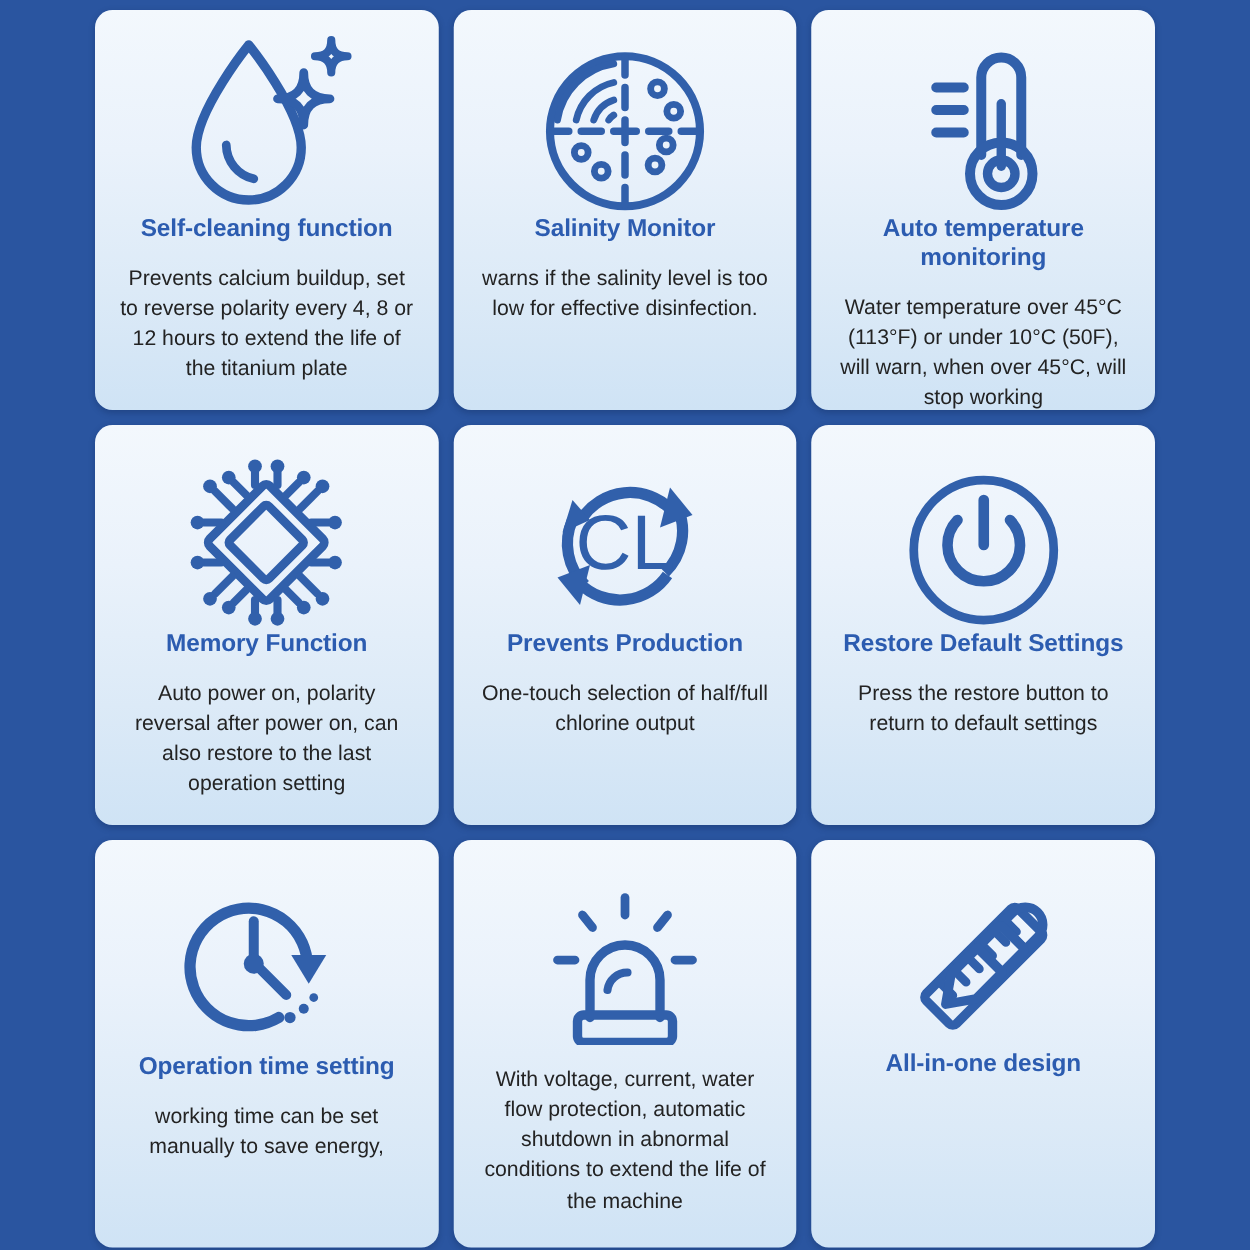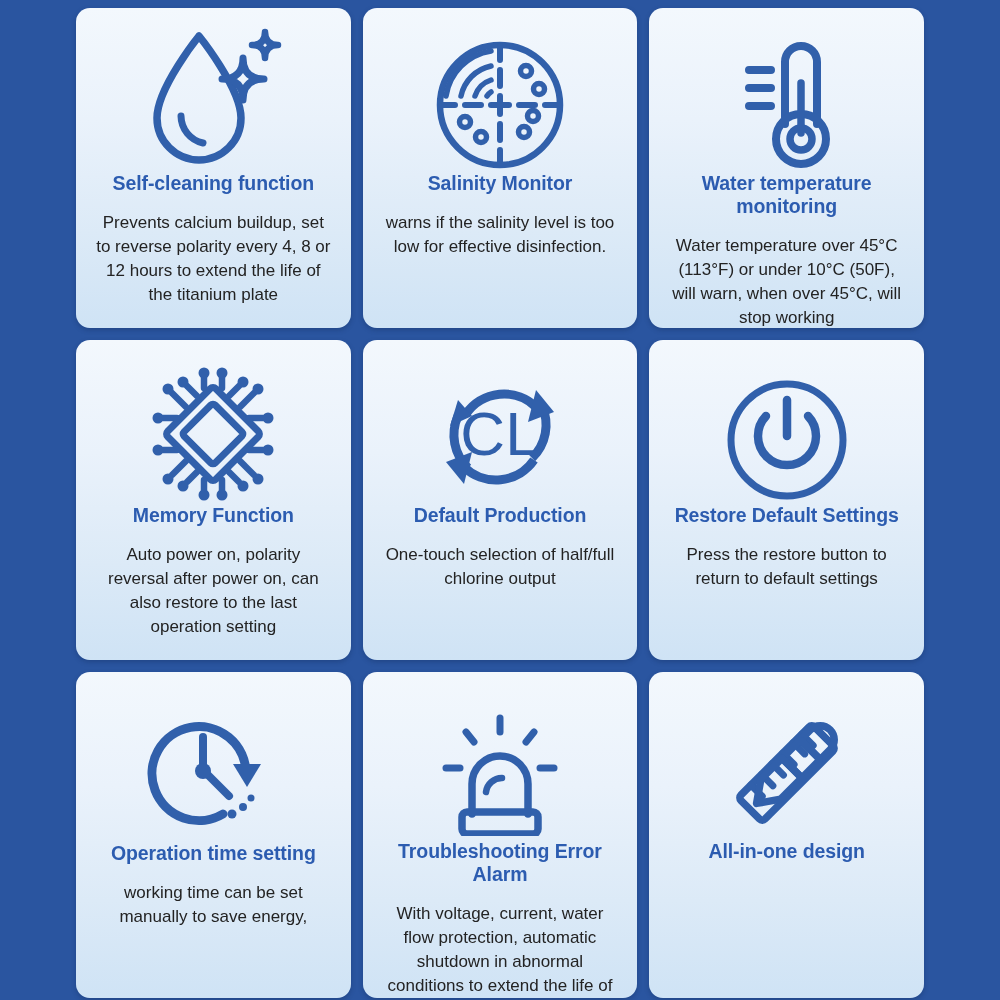--- a/index.html
+++ b/index.html
@@ -129,21 +129,21 @@
   <div class="card">
     <div class="card-icon icon-thermo">
       <svg width="120" height="132" viewBox="0 0 120 132" fill="none" stroke="#3160ab" stroke-width="8" stroke-linecap="round" stroke-linejoin="round">
         <path d="M58 86 L58 24 a16 16 0 0 1 32 0 L90 86"></path>
         <circle cx="74" cy="101" r="25"></circle>
         <circle cx="74" cy="101" r="11" stroke-width="7.5"></circle>
         <path d="M74 95 L74 45" stroke-width="7.5"></path>
         <path d="M22 32 L44 32 M22 50 L44 50 M22 68 L44 68" stroke-width="8"></path>
       </svg>
     </div>
-    <div class="card-title">Water temperature monitoring</div>
+    <div class="card-title">Auto temperature monitoring</div>
     <div class="card-desc">Water temperature over 45°C (113°F) or under 10°C (50F), will warn, when over 45°C, will stop working</div>
   </div>
 
   <div class="card">
     <div class="card-icon icon-chip">
       <svg width="144" height="136" viewBox="0 0 144 136" fill="none" stroke="#3160ab" stroke-width="7" stroke-linecap="round" stroke-linejoin="round">
         <g>
           <rect x="38" y="34" width="68" height="68" rx="4" transform="rotate(45 72 68)"></rect>
           <rect x="50" y="46" width="44" height="44" rx="3" transform="rotate(45 72 68)"></rect>
         </g>
@@ -199,21 +199,21 @@
           <path d="M98 88 A46 46 0 0 1 28 95"></path>
           <path d="M22 44 A46 46 0 0 0 32 96"></path>
           <path d="M106 34 A46 46 0 0 1 96 86"></path>
         </g>
         <polygon points="100,18 118,40 92,50" fill="#3160ab"></polygon>
         <polygon points="28,112 10,90 36,80" fill="#3160ab"></polygon>
         <polygon points="22,28 36,44 14,54" fill="#3160ab"></polygon>
         <text x="64" y="83" font-family="'Liberation Sans', sans-serif" font-size="62" font-weight="500" fill="#3160ab" text-anchor="middle">CL</text>
       </svg>
     </div>
-    <div class="card-title">Default Production</div>
+    <div class="card-title">Prevents Production</div>
     <div class="card-desc">One-touch selection of half/full chlorine output</div>
   </div>
 
   <div class="card">
     <div class="card-icon icon-power">
       <svg width="124" height="124" viewBox="0 0 124 124" fill="none" stroke="#3160ab" stroke-width="7" stroke-linecap="round">
         <circle cx="62" cy="62" r="56"></circle>
         <path d="M41 38 A29 29 0 1 0 83 38" stroke-width="8.5"></path>
         <path d="M62 22 L62 58" stroke-width="8.5"></path>
       </svg>
@@ -247,21 +247,20 @@
         <path d="M48 80 a16 16 0 0 1 16 -14" stroke-width="6.5"></path>
         <g stroke-width="7">
           <path d="M62 6 L62 20"></path>
           <path d="M28 20 L36 30"></path>
           <path d="M96 20 L88 30"></path>
           <path d="M8 56 L22 56"></path>
           <path d="M102 56 L116 56"></path>
         </g>
       </svg>
     </div>
-    <div class="card-title">Troubleshooting Error Alarm</div>
     <div class="card-desc">With voltage, current, water flow protection, automatic shutdown in abnormal conditions to extend the life of the machine</div>
   </div>
 
   <div class="card card-r3">
     <div class="card-icon icon-ruler">
       <svg width="132" height="126" viewBox="0 0 132 126" fill="none" stroke="#3160ab" stroke-width="7.5" stroke-linecap="round" stroke-linejoin="round">
 
         <g transform="rotate(-45 66 63)">
           <rect x="14" y="46" width="104" height="34" rx="4"></rect>
           <path d="M32 46 L32 62 M47 46 L47 62 M62 46 L62 62 M77 46 L77 62 M92 46 L92 62 M104 46 L104 62" stroke-width="7"></path>

